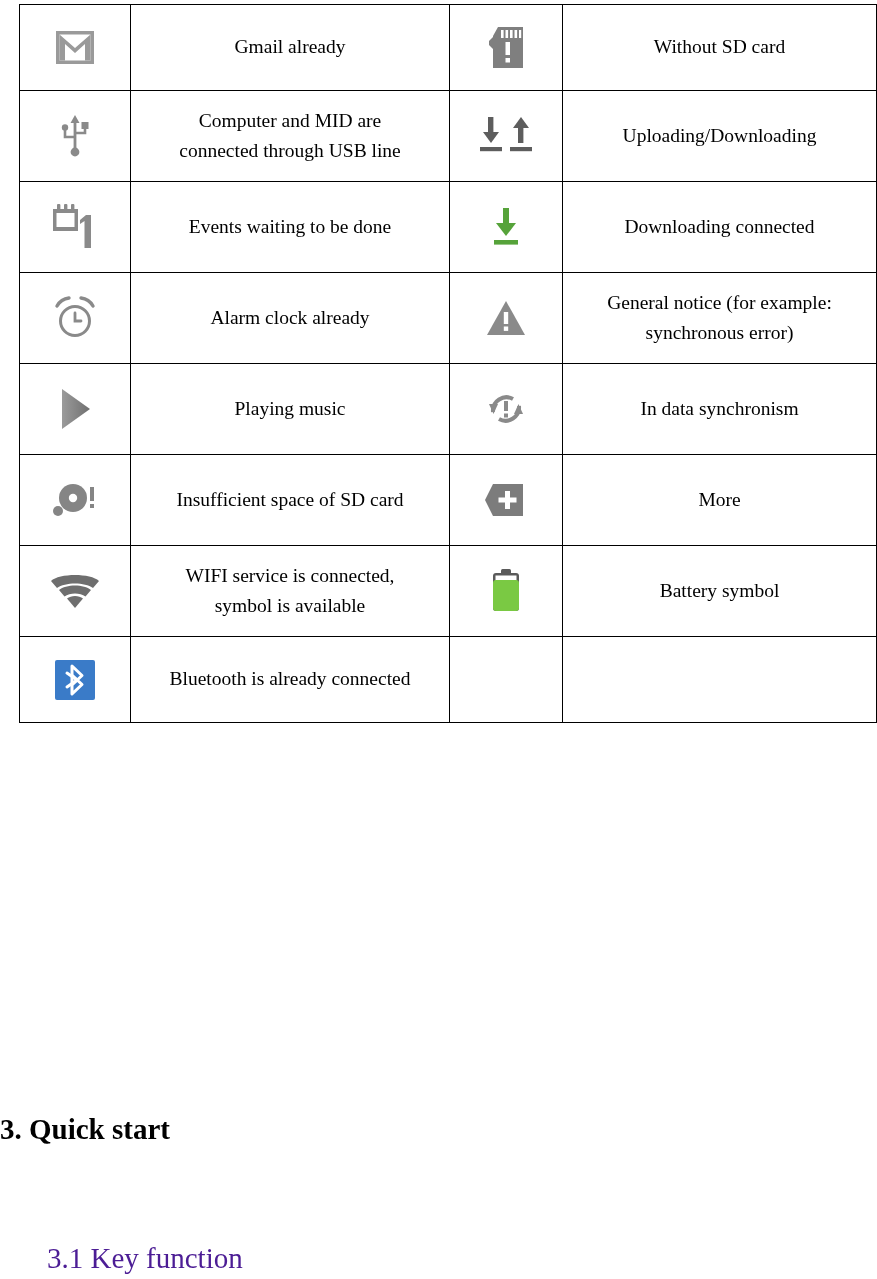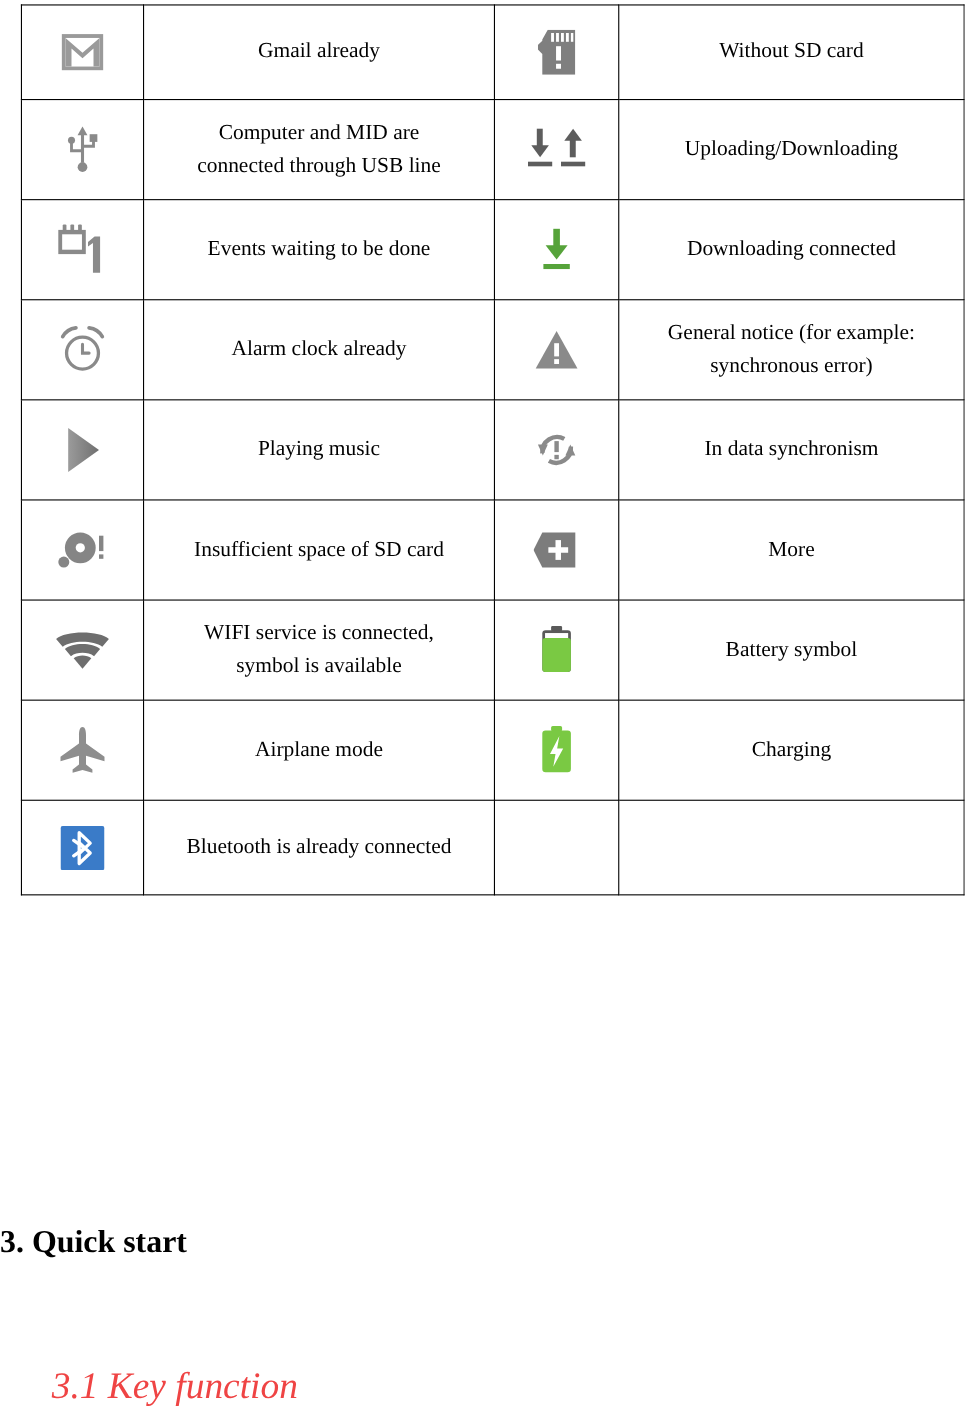--- a/index.html
+++ b/index.html
@@ -69,24 +69,23 @@
     letter-spacing: 0px;
     color: #000;
     white-space: nowrap;
   }
   #heading-key-function {
     position: absolute;
     left: 47px;
     top: 1242px;
     font-family: "Liberation Serif", "DejaVu Serif", serif;
     font-weight: normal;
-    font-size: 34px;
-    color: #ef4444;
+    font-size: 29px;
+    color: #4c1d95;
     white-space: nowrap;
-    font-style: italic;
   }
 </style>
 </head>
 <body>
 
 <table id="status-icon-table">
   <colgroup>
     <col class="col-icon">
       <col class="col-desc">
       <col class="col-icon2">
@@ -325,44 +324,20 @@
           <rect x="4.5" y="6.5" width="21" height="9" fill="#ffffff"></rect>
           <rect x="2" y="11" width="26" height="31" rx="3" fill="#7ac943"></rect>
         </svg>
       </div>
     </td>
     <td class="desc">
       <span class="l">Battery symbol</span>
     </td>
   </tr>
 
-  <tr class="row-h90">
-    <td>
-      <div class="iconwrap">
-        <svg class="ic" width="44" height="44" viewBox="0 0 44 44">
-          <path d="M22 1 C24.2 1 25.2 4 25.2 9 L25.2 16 L42 28 L42 32 L25.2 27 L25.2 35 L31 39.5 L31 42.5 L22 40 L13 42.5 L13 39.5 L18.8 35 L18.8 27 L2 32 L2 28 L18.8 16 L18.8 9 C18.8 4 19.8 1 22 1 Z" fill="#8e8e8e"></path>
-        </svg>
-      </div>
-    </td>
-    <td class="desc">
-      <span class="l">Airplane mode</span>
-    </td>
-    <td>
-      <div class="iconwrap">
-        <svg class="ic" width="30" height="44" viewBox="0 0 30 44">
-          <rect x="10" y="0" width="10" height="5" rx="1.5" fill="#7ac943"></rect>
-          <rect x="2" y="4" width="26" height="38" rx="3" fill="#7ac943"></rect>
-          <path d="M17.5 9 L9 25.5 L14 25.5 L12 37 L21 20.5 L15.5 20.5 Z" fill="#ffffff"></path>
-        </svg>
-      </div>
-    </td>
-    <td class="desc">
-      <span class="l">Charging</span>
-    </td>
-  </tr>
 
   <tr class="row-h85">
     <td>
       <div class="iconwrap">
         <svg class="ic" width="40" height="40" viewBox="0 0 40 40">
           <rect x="0" y="0" width="40" height="40" rx="2" fill="#3a7bc8"></rect>
           <path d="M17 6 L27 15.5 L17 25 L17 6 Z M17 15 L27 24.5 L17 34 L17 15 Z" fill="none" stroke="#ffffff" stroke-width="3" stroke-linejoin="round"></path>
           <path d="M12 13 L22 20 L12 27" fill="none" stroke="#ffffff" stroke-width="3" stroke-linecap="round" stroke-linejoin="round"></path>
         </svg>
       </div>

